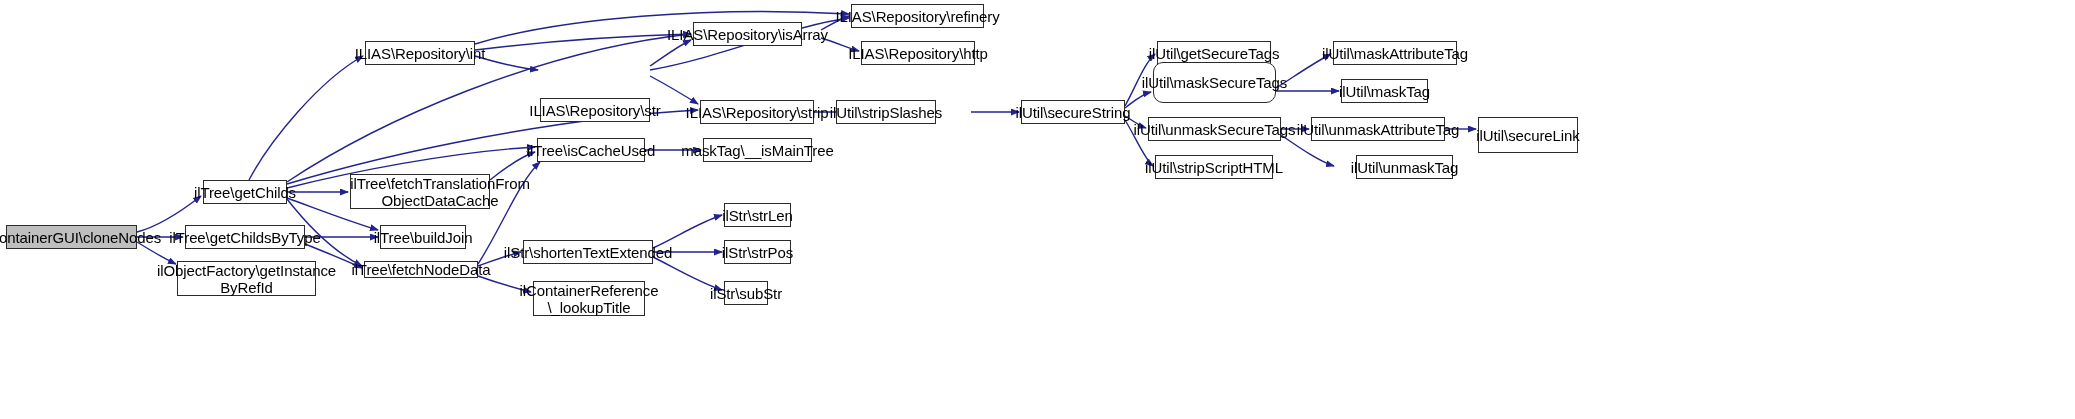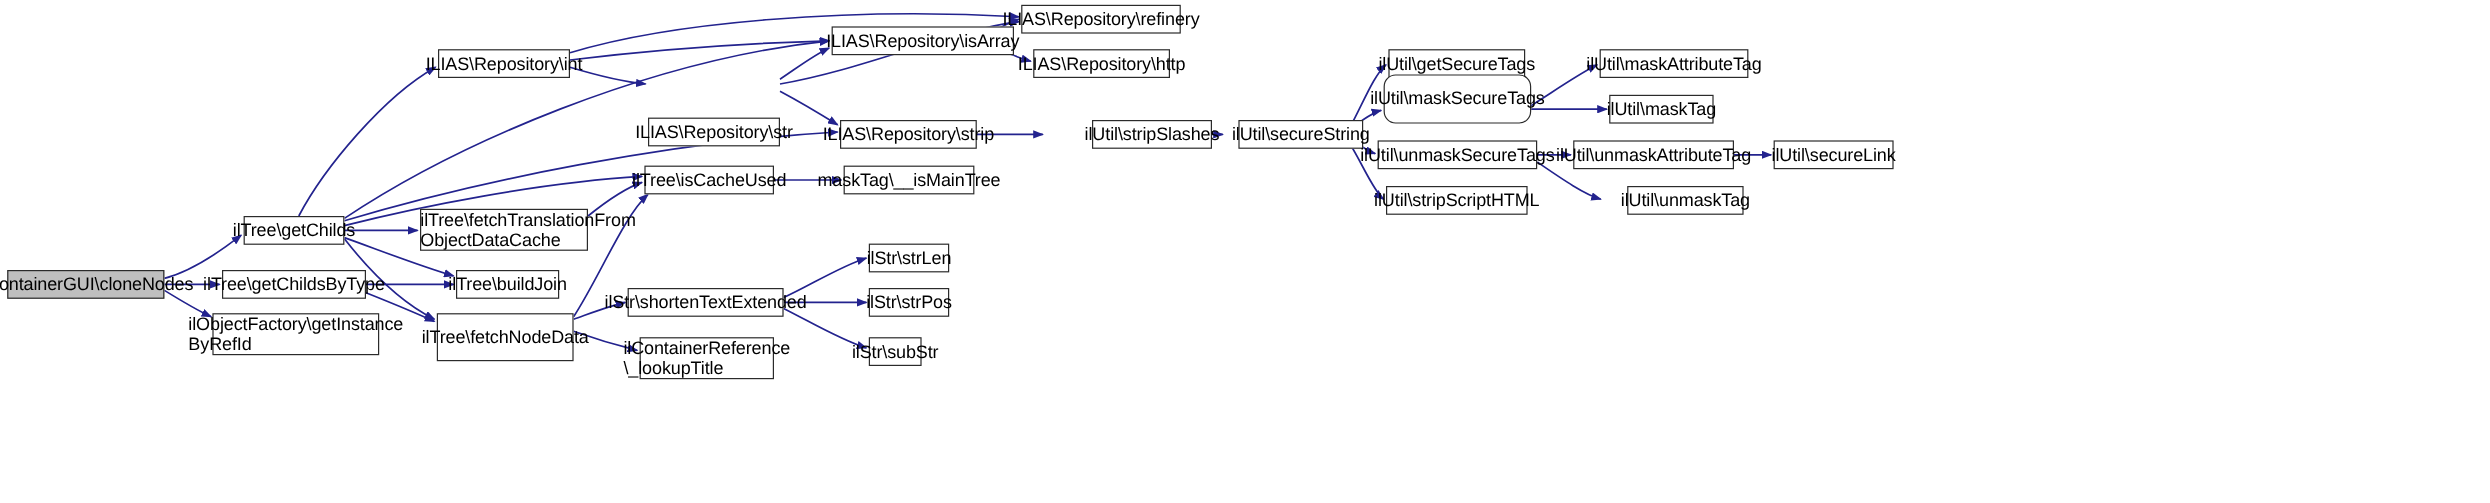--- a/index.html
+++ b/index.html
@@ -25,21 +25,21 @@
   }
   .node {
     position: absolute;
     box-sizing: border-box;
     border: 1px solid #2b2b2b;
     background: #ffffff;
     color: #000000;
     display: flex;
     align-items: center;
     justify-content: center;
-    text-align: left;
+    text-align: center;
     font-size: 15px;
     line-height: 17px;
     white-space: pre-line;
     letter-spacing: -0.1px;
     z-index: 2;
   }
   .node.current {
     background: #bfbfbf;
     border: 1px solid #2b2b2b;
   }
@@ -103,40 +103,40 @@
   </svg>
   <div id="node-layer">
       <div class="node current" style="left: 6px; top: 225px; width: 131px; height: 24px;"><span class="node-label">ilContainerGUI\cloneNodes</span></div>
       <div class="node" style="left: 203px; top: 180px; width: 84px; height: 24px;"><span class="node-label">ilTree\getChilds</span></div>
       <div class="node" style="left: 185px; top: 225px; width: 120px; height: 24px;"><span class="node-label">ilTree\getChildsByType</span></div>
       <div class="node" style="left: 177px; top: 261px; width: 139px; height: 35px;"><span class="node-label">ilObjectFactory\getInstance
 ByRefId</span></div>
       <div class="node" style="left: 350px; top: 174px; width: 140px; height: 35px; padding-left: 40px;"><span class="node-label">ilTree\fetchTranslationFrom
 ObjectDataCache</span></div>
       <div class="node" style="left: 380px; top: 225px; width: 86px; height: 24px;"><span class="node-label">ilTree\buildJoin</span></div>
-      <div class="node" style="left: 364px; top: 261px; width: 114px; height: 40px;"><span class="node-label">ilTree\fetchNodeData</span></div>
+      <div class="node" style="left: 364px; top: 261px; width: 114px; height: 17px;"><span class="node-label">ilTree\fetchNodeData</span></div>
       <div class="node" style="left: 537px; top: 138px; width: 108px; height: 24px;"><span class="node-label">ilTree\isCacheUsed</span></div>
       <div class="node" style="left: 703px; top: 138px; width: 109px; height: 24px;"><span class="node-label">maskTag\__isMainTree</span></div>
       <div class="node" style="left: 523px; top: 240px; width: 130px; height: 24px;"><span class="node-label">ilStr\shortenTextExtended</span></div>
       <div class="node" style="left: 533px; top: 281px; width: 112px; height: 35px;"><span class="node-label">ilContainerReference
 \_lookupTitle</span></div>
       <div class="node" style="left: 724px; top: 203px; width: 67px; height: 24px;"><span class="node-label">ilStr\strLen</span></div>
       <div class="node" style="left: 724px; top: 240px; width: 67px; height: 24px;"><span class="node-label">ilStr\strPos</span></div>
       <div class="node" style="left: 724px; top: 281px; width: 44px; height: 24px;"><span class="node-label">ilStr\subStr</span></div>
       <div class="node" style="left: 365px; top: 41px; width: 110px; height: 24px;"><span class="node-label">ILIAS\Repository\int</span></div>
       <div class="node" style="left: 540px; top: 60px; width: 110px; height: 24px; margin-top: 38px;"><span class="node-label">ILIAS\Repository\str</span></div>
-      <div class="node" style="left: 693px; top: 22px; width: 152px; height: 24px;"><span class="node-label">ILIAS\Repository\isArray</span></div>
+      <div class="node" style="left: 693px; top: 22px; width: 109px; height: 24px;"><span class="node-label">ILIAS\Repository\isArray</span></div>
       <div class="node" style="left: 700px; top: 100px; width: 114px; height: 24px;"><span class="node-label">ILIAS\Repository\strip</span></div>
       <div class="node" style="left: 851px; top: 4px; width: 133px; height: 24px;"><span class="node-label">ILIAS\Repository\refinery</span></div>
       <div class="node" style="left: 861px; top: 41px; width: 114px; height: 24px;"><span class="node-label">ILIAS\Repository\http</span></div>
-      <div class="node" style="left: 910px; top: 100px; width: 100px; height: 24px;"><span class="node-label">ilUtil\stripSlashes</span></div>
-      <div class="node" style="left: 1021px; top: 100px; width: 104px; height: 24px; margin-left: 11px;"><span class="node-label">ilUtil\secureString</span></div>
+      <div class="node" style="left: 836px; top: 100px; width: 100px; height: 24px;"><span class="node-label">ilUtil\stripSlashes</span></div>
+      <div class="node" style="left: 1021px; top: 100px; width: 104px; height: 24px;"><span class="node-label">ilUtil\secureString</span></div>
       <div class="node" style="left: 1157px; top: 41px; width: 114px; height: 24px;"><span class="node-label">ilUtil\getSecureTags</span></div>
       <div class="node" style="left: 1153px; top: 62px; width: 123px; height: 41px; border-radius: 10px;"><span class="node-label">ilUtil\maskSecureTags</span></div>
       <div class="node" style="left: 1148px; top: 117px; width: 133px; height: 24px;"><span class="node-label">ilUtil\unmaskSecureTags</span></div>
       <div class="node" style="left: 1155px; top: 155px; width: 118px; height: 24px;"><span class="node-label">ilUtil\stripScriptHTML</span></div>
       <div class="node" style="left: 1333px; top: 41px; width: 124px; height: 24px;"><span class="node-label">ilUtil\maskAttributeTag</span></div>
       <div class="node" style="left: 1341px; top: 79px; width: 87px; height: 24px;"><span class="node-label">ilUtil\maskTag</span></div>
       <div class="node" style="left: 1311px; top: 117px; width: 134px; height: 24px;"><span class="node-label">ilUtil\unmaskAttributeTag</span></div>
       <div class="node" style="left: 1336px; top: 155px; width: 97px; height: 24px; margin-left: 20px;"><span class="node-label">ilUtil\unmaskTag</span></div>
-      <div class="node" style="left: 1478px; top: 117px; width: 100px; height: 24px;"><span class="node-label">ilUtil\secureLink</span></div>
+      <div class="node" style="left: 1478px; top: 117px; width: 100px; height: 36px;"><span class="node-label">ilUtil\secureLink</span></div>
     </div>
 </div>
 
 </body></html>

